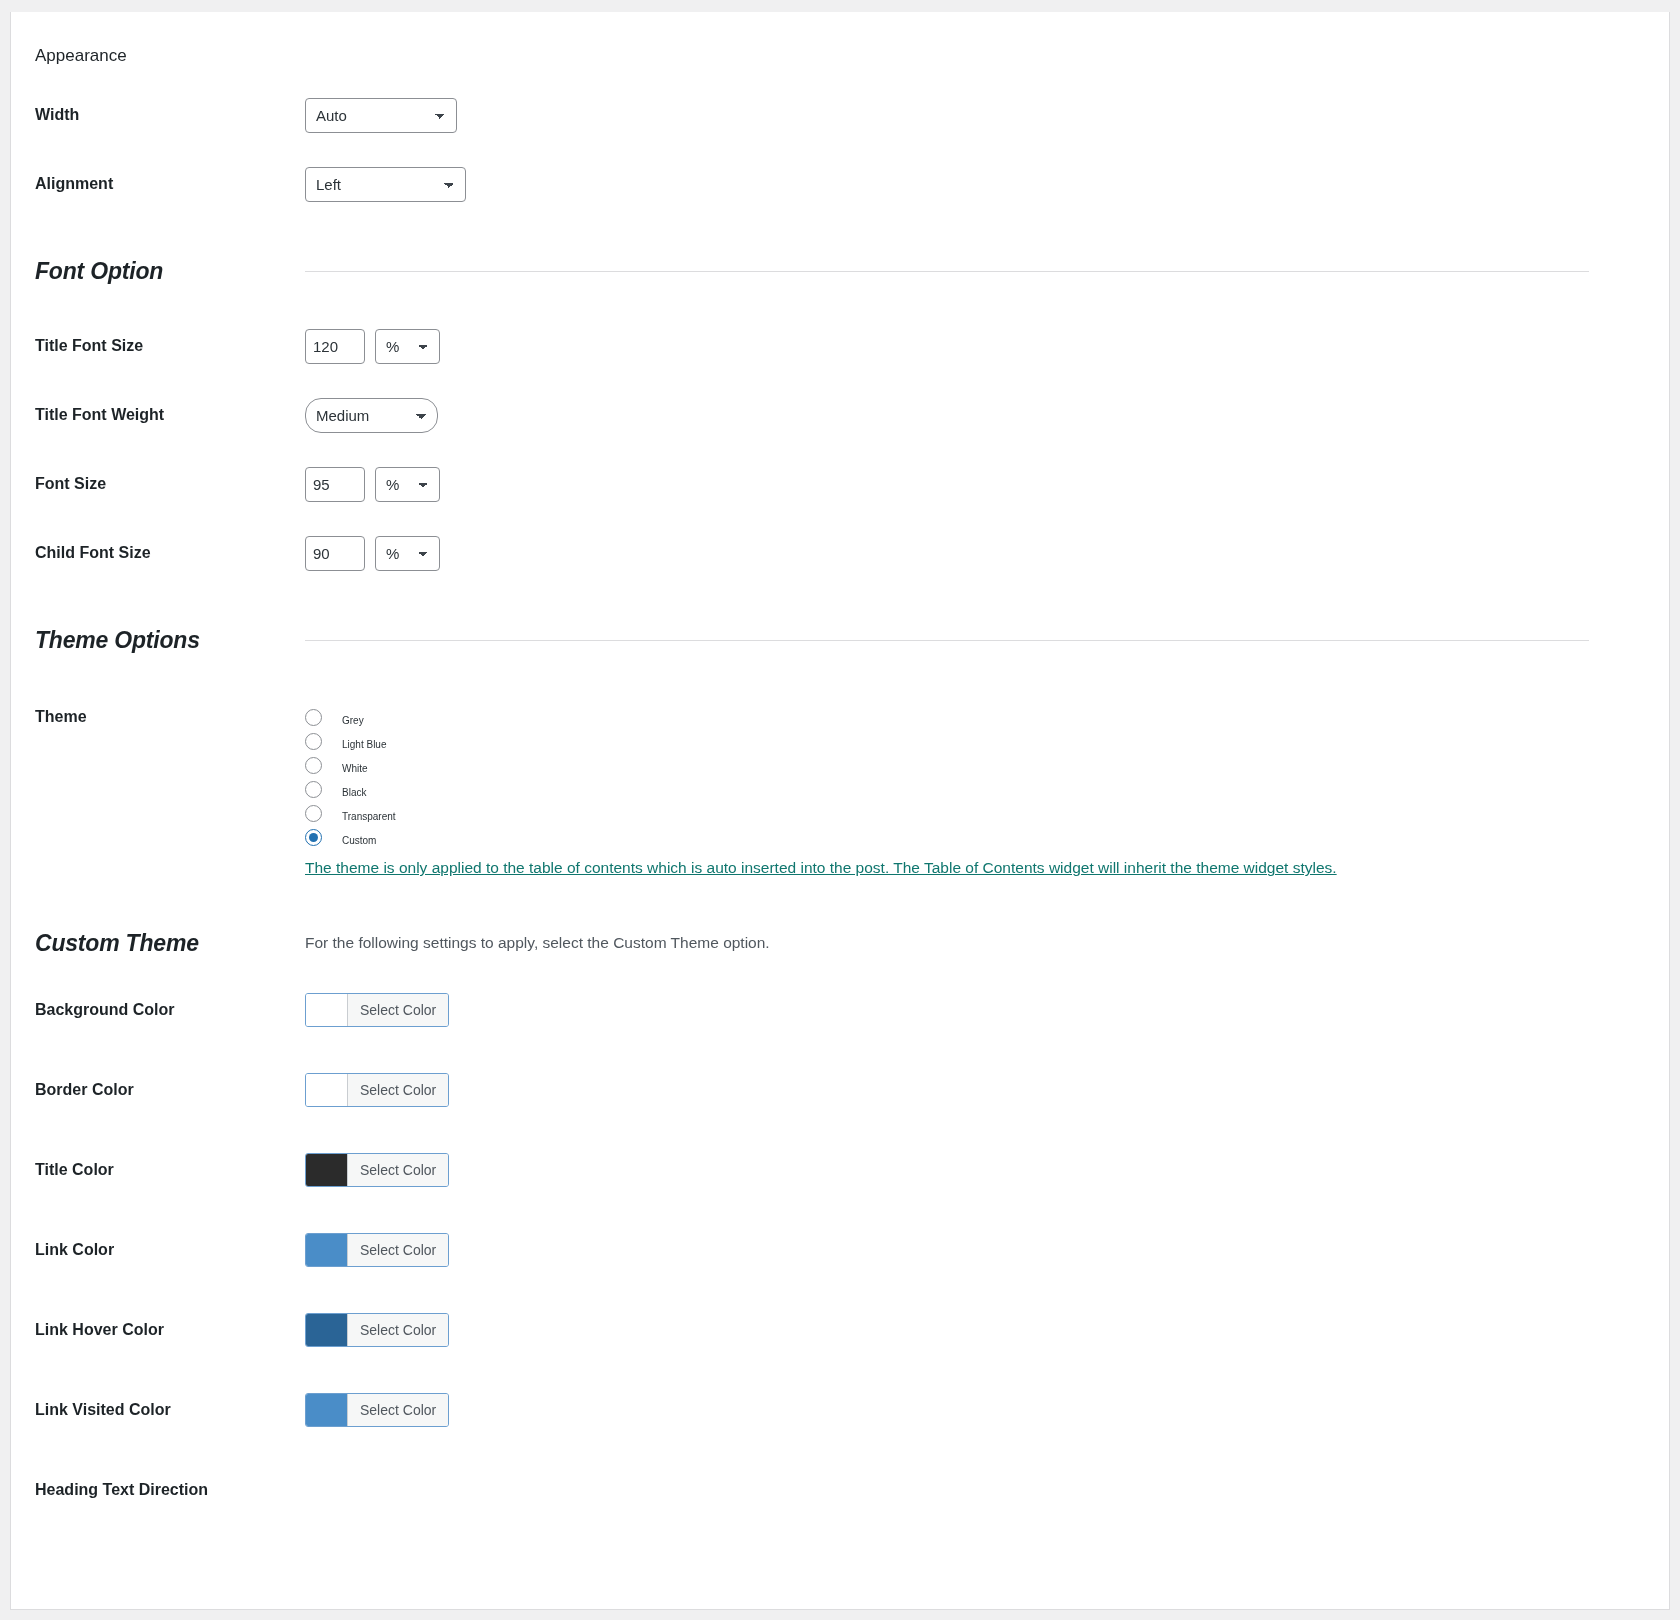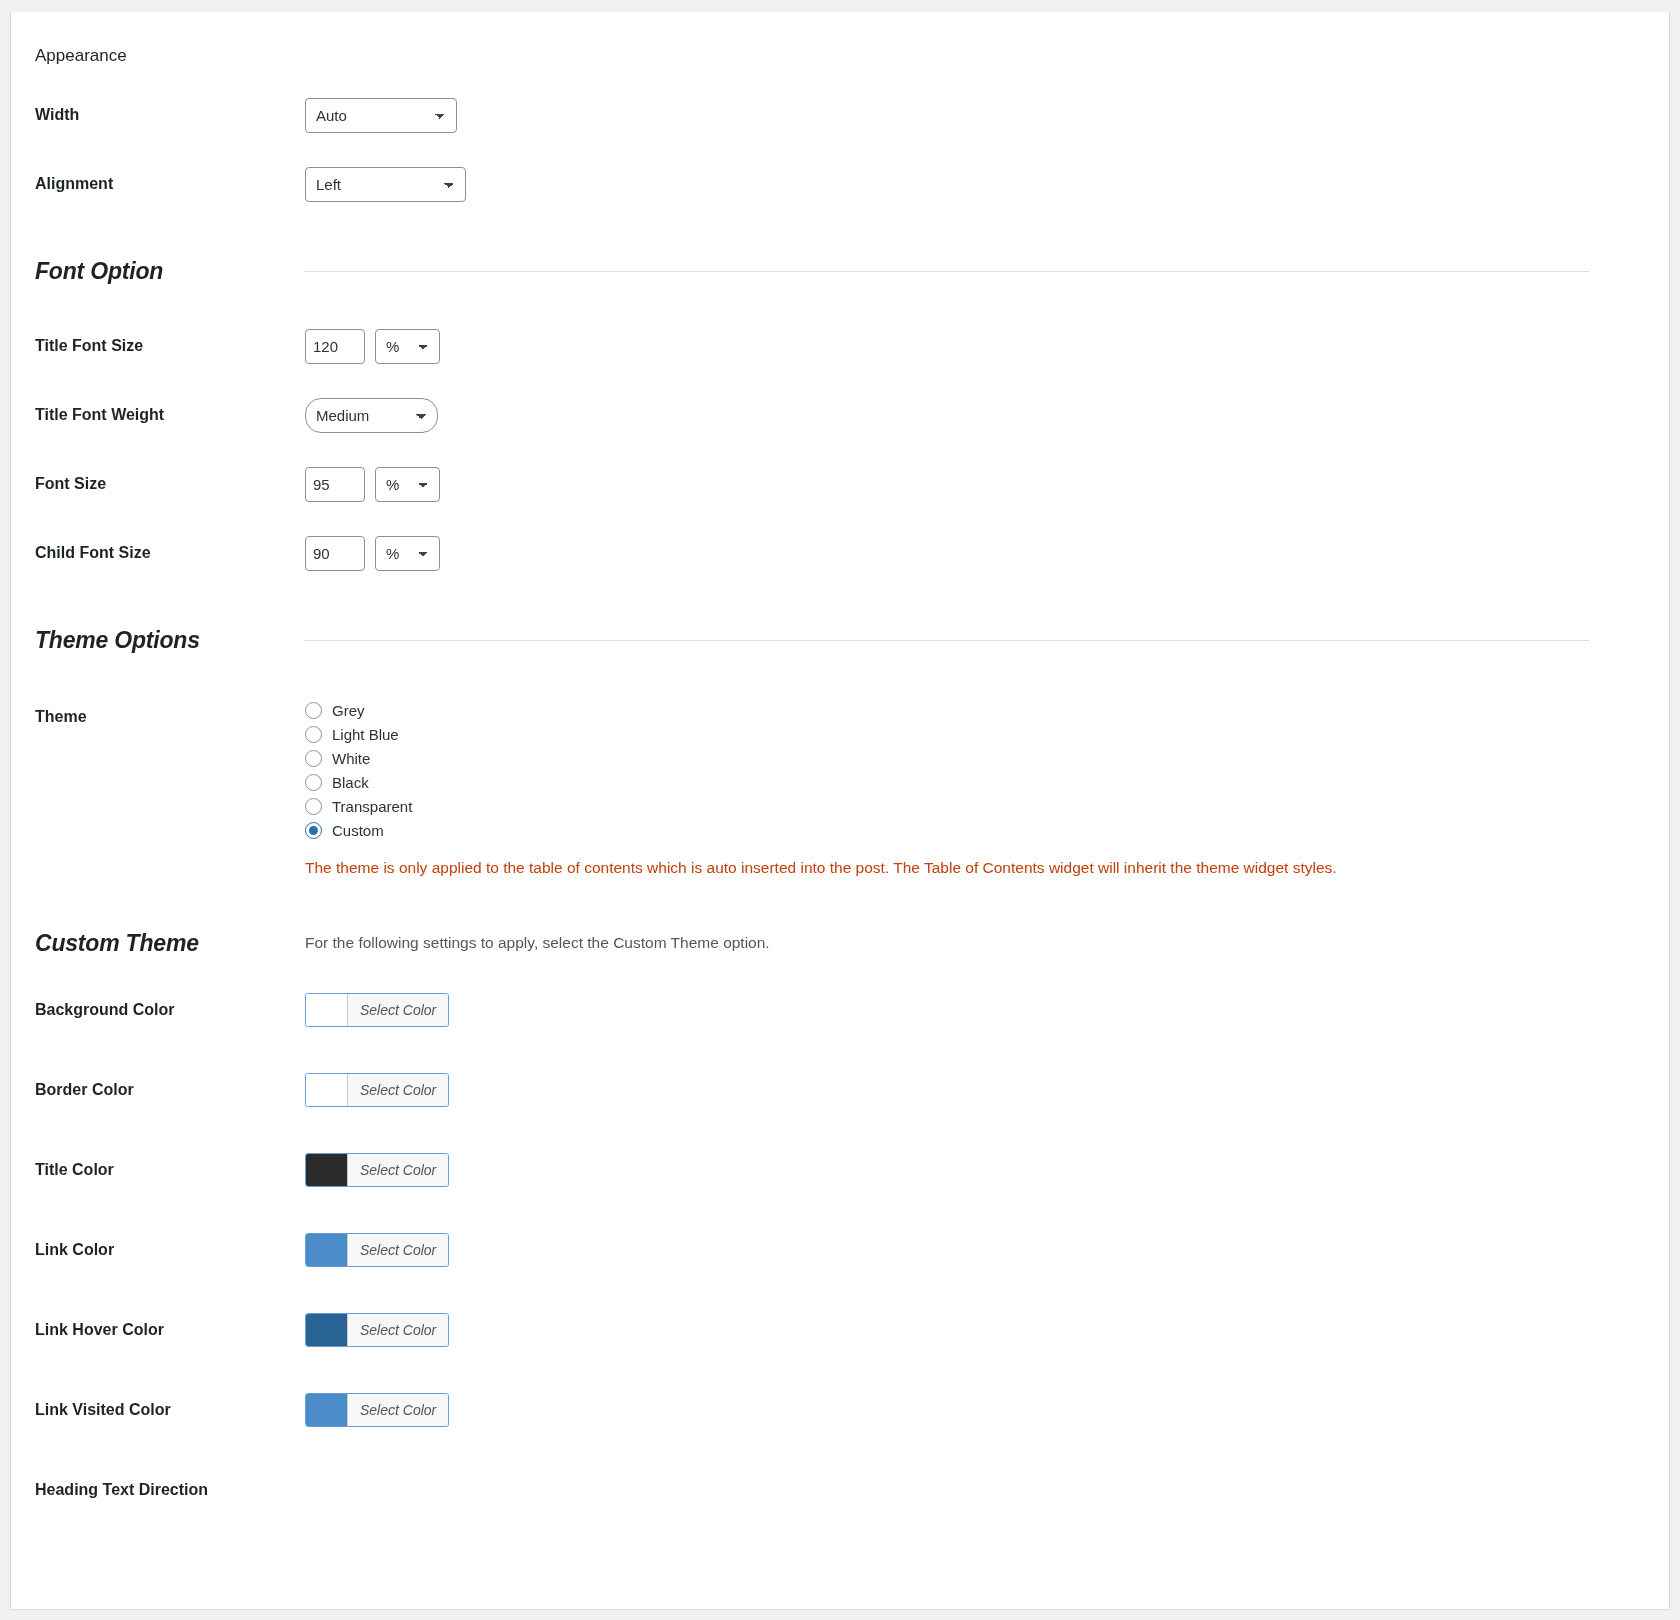--- a/index.html
+++ b/index.html
@@ -125,24 +125,24 @@
     border-radius: 4px;
     height: 35px;
     width: 60px;
     padding: 14px 7px;
   }
 
   
   .radio-group { display: flex; flex-direction: column; gap: 0px; padding-top: 2px; }
   .radio-line {
     display: flex;
-    align-items: flex-start;
-    gap: 10px;
+    align-items: flex-end;
+    gap: 20px;
     height: 24px;
-    font-size: 15px;
+    font-size: 10px;
     color: #2c3338;
   }
   .radio {
     width: 17px; height: 17px;
     flex: 0 0 17px;
     border-radius: 50%;
     border: 1px solid #8c8f94;
     background: #fff;
     position: relative;
   }
@@ -154,35 +154,35 @@
     content: "";
     position: absolute;
     left: 50%; top: 50%;
     width: 9px; height: 9px;
     margin: -4.5px 0 0 -4.5px;
     border-radius: 50%;
     background: #2271b1;
   }
   .note-under {
     font-size: 15.5px;
-    color: #c2410c;
+    color: #0f766e;
     padding-top: 10px;
     line-height: 1.5;
+    text-decoration: underline;
   }
 
   
   .colorbtn {
     display: inline-flex;
     align-items: stretch;
     height: 34px;
     border: 1px solid #6c9fd0;
     border-radius: 3px;
     overflow: hidden;
     background: #f6f7f7;
-    font-style: italic;
   }
   .colorbtn .swatch {
     width: 41px;
     flex: 0 0 41px;
     background: #ffffff;
   }
   .colorbtn .cb-label {
     display: flex;
     align-items: center;
     padding: 0 12px;

